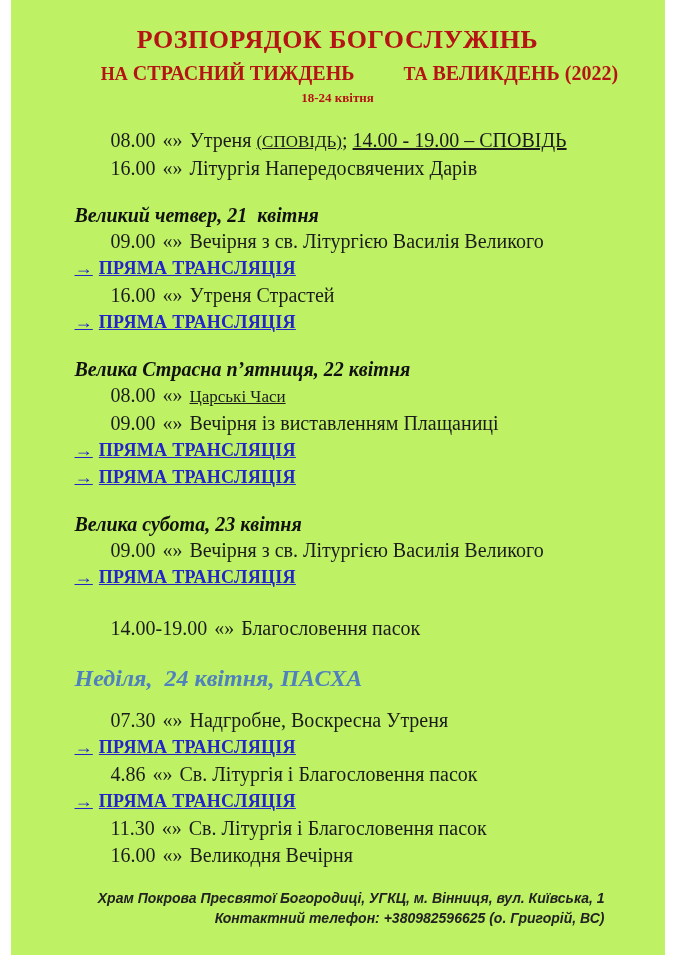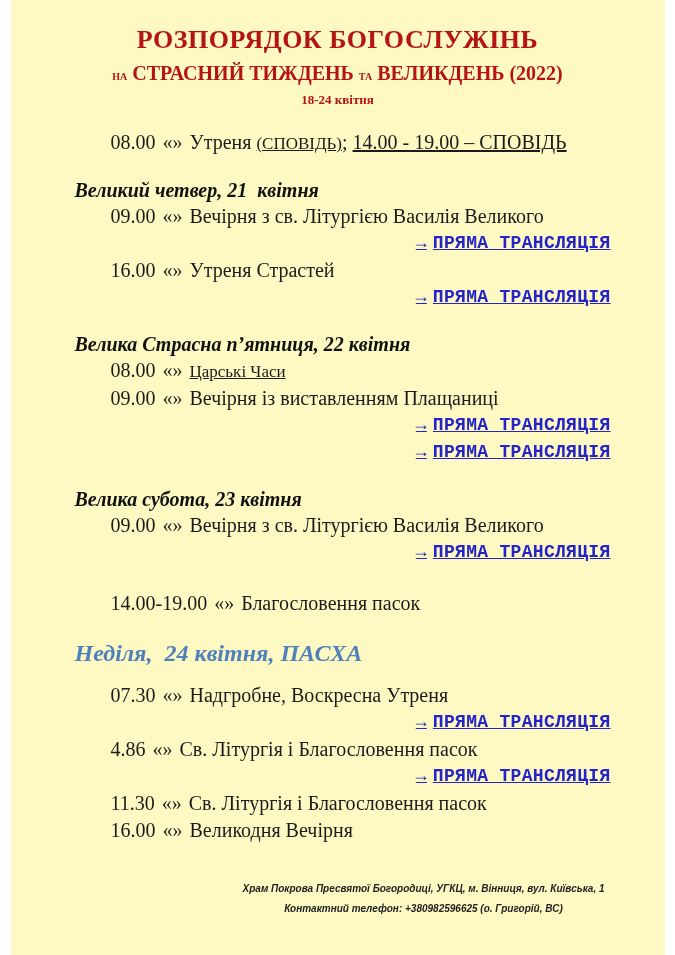--- a/index.html
+++ b/index.html
@@ -1,36 +1,36 @@
 <!DOCTYPE html>
 <html lang="uk"><head>
 <meta charset="utf-8">
 <style>
   * { margin:0; padding:0; box-sizing:border-box; }
   html,body { background:#ffffff; }
   .page {
     position:relative;
     width:654px; height:955px;
     margin:0 auto;
-    background:#fef9c3;
+    background:#bef264;
     font-family:"Liberation Serif","DejaVu Serif",serif;
     color:#1b1b1b;
     overflow:hidden;
   }
   
   .hdr { text-align:center; padding-top:25px; }
   .title {
     font-size:26px; font-weight:bold; color:#b51414;
     letter-spacing:0.5px; line-height:30px;
   }
   .subtitle {
     margin-top:7px; font-size:20px; font-weight:bold; color:#b51414;
     line-height:23px;
   }
-  .subtitle .sm { font-size:10px; }
+  .subtitle .sm { font-size:18px;margin-left:44px; }
   .daterange {
     margin-top:4px; font-size:13px; font-weight:bold; color:#b51414;
   }
   
   .content { padding:0 54px 0 64px; }
   .section { margin-top:21px; }
   .stitle {
     font-size:20px; font-weight:bold; font-style:italic;
     line-height:25px; white-space:pre-wrap; color:#111;
   }
@@ -38,51 +38,52 @@
   .entry {
     margin-left:36px; font-size:20px; line-height:27px; color:#1b1b1b;
   }
   .entry.gap { margin-top:24px; }
   .time { margin-right:7px; }
   .marker { margin-right:7px; }
   .u { text-decoration:underline; }
   .cap-sm { font-size:17px; }
   .etext-sm { font-size:17px;text-decoration:underline; }
   
-  .link-row { text-align:right; line-height:26px;font-family:Liberation Mono, monospace; }
+  .link-row { line-height:26px; }
   .live-link {
     color:#2424c8; font-weight:bold; font-size:18px;
     text-decoration:underline; cursor:pointer;
     letter-spacing:0.3px;
   }
   .live-link .arrow { margin-right:6px; }
   
   .footer {
-    position:absolute; right:60px; bottom:36px;
-    text-align:center;
+    position:absolute; right:60px; bottom:27px;
+    text-align:right;
     font-family:"Liberation Sans","DejaVu Sans",sans-serif;
     font-weight:bold; font-style:italic;
-    font-size:10px; line-height:20px; color:#222;
+    font-size:14px; line-height:20px; color:#222;
   }
 </style>
 </head>
 <body>
 
 <div class="page">
 
   <header class="hdr">
     <div class="title">РОЗПОРЯДОК БОГОСЛУЖІНЬ</div>
     <div class="subtitle"><span class="sm">НА</span> <span>СТРАСНИЙ ТИЖДЕНЬ</span> <span class="sm">ТА</span> <span>ВЕЛИКДЕНЬ</span> <span>(2022)</span></div>
     <div class="daterange">18-24 квітня</div>
   </header>
 
   <main class="content">
 
     <section class="section">
       <div class="entry"><span class="time">08.00</span><span class="marker">«»</span><span class="etext"><span>Утреня </span><span class="u cap-sm">(СПОВІДЬ)</span><span>; </span><span class="u">14.00 - 19.00 – СПОВІДЬ</span></span></div>
+      <div class="entry"><span class="time">16.00</span><span class="marker">«»</span><span class="etext">Літургія Напередосвячених Дарів</span></div>
     </section>
 
     <section class="section">
       <h2 class="stitle">Великий четвер, 21  квітня</h2>
       <div class="entry"><span class="time">09.00</span><span class="marker">«»</span><span class="etext">Вечірня з св. Літургією Василія Великого</span></div>
       <div class="link-row"><a class="live-link"><span class="arrow">→</span><span class="link-label">ПРЯМА ТРАНСЛЯЦІЯ</span></a></div>
       <div class="entry"><span class="time">16.00</span><span class="marker">«»</span><span class="etext">Утреня Страстей</span></div>
       <div class="link-row"><a class="live-link"><span class="arrow">→</span><span class="link-label">ПРЯМА ТРАНСЛЯЦІЯ</span></a></div>
     </section>
 

